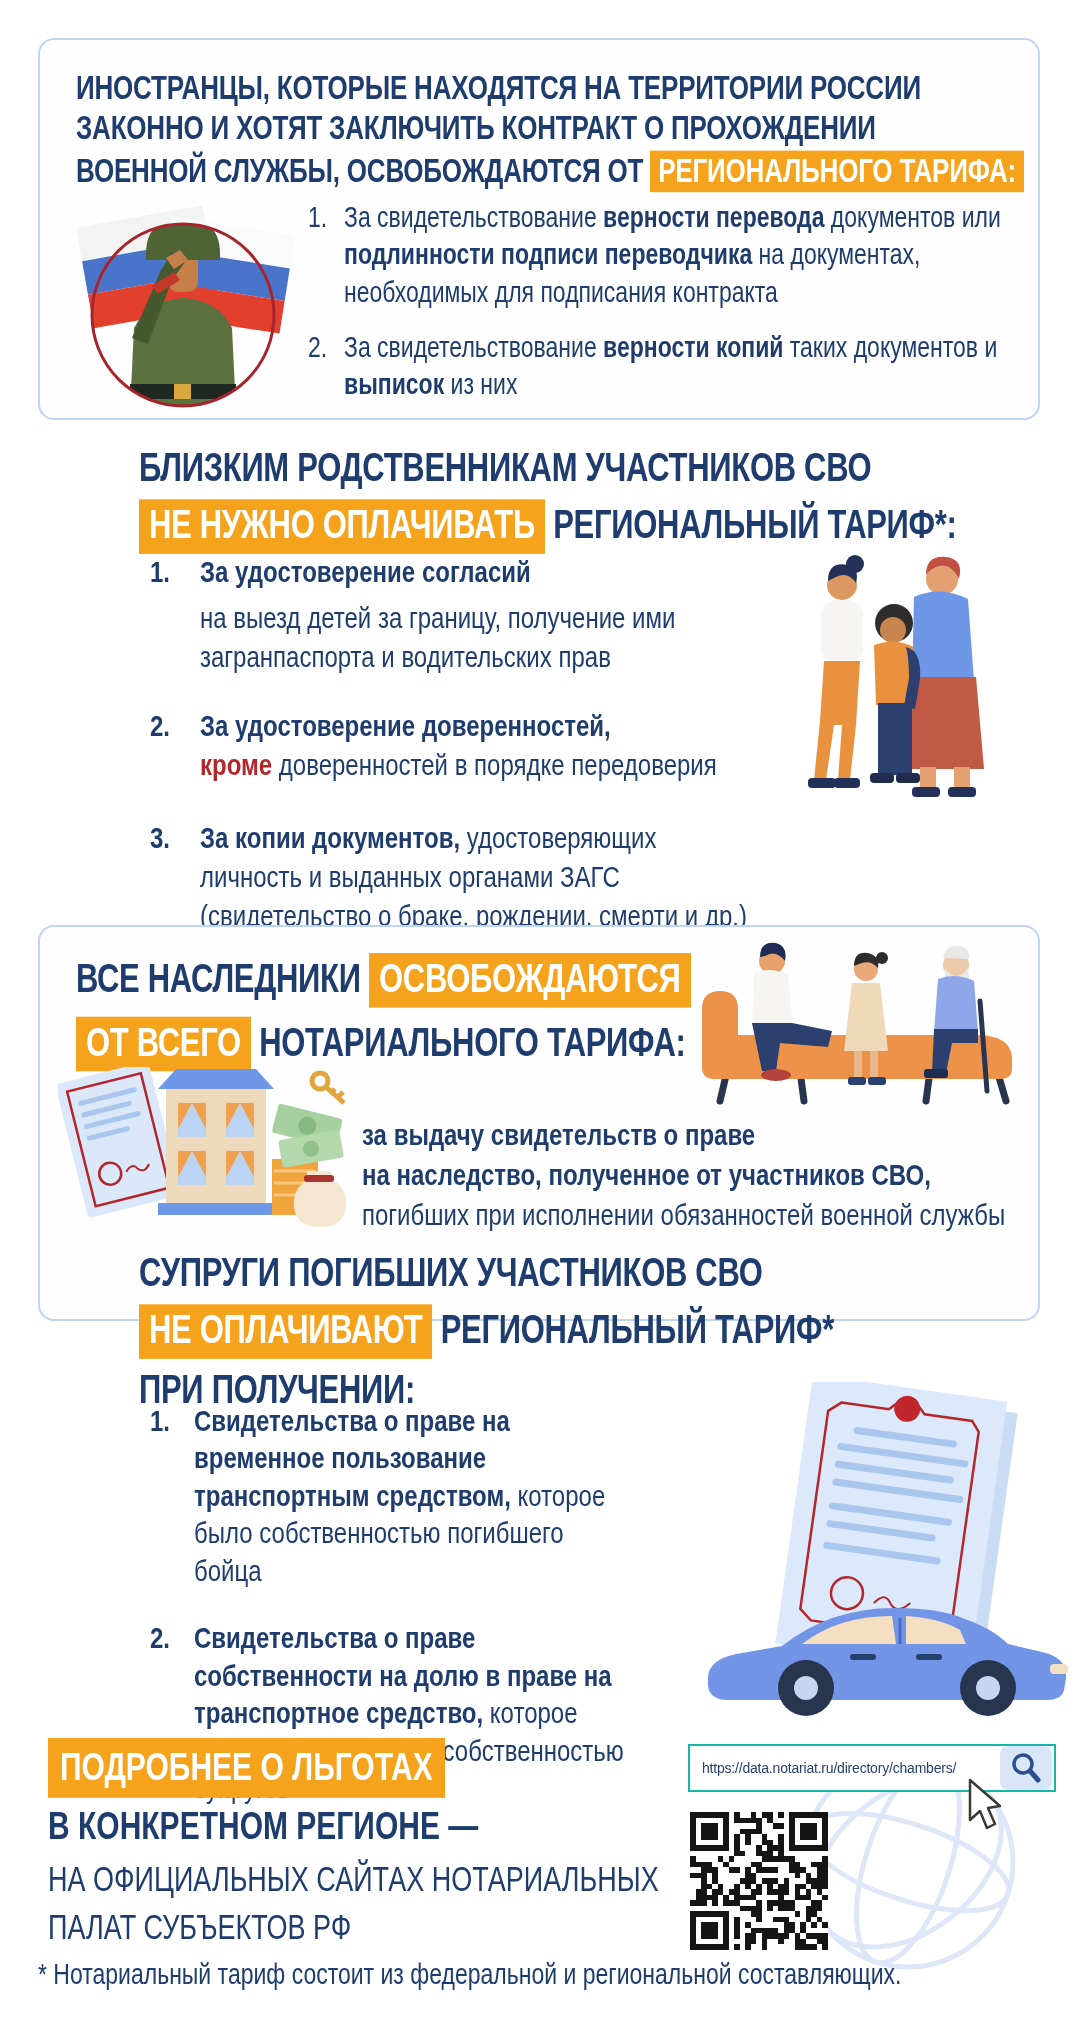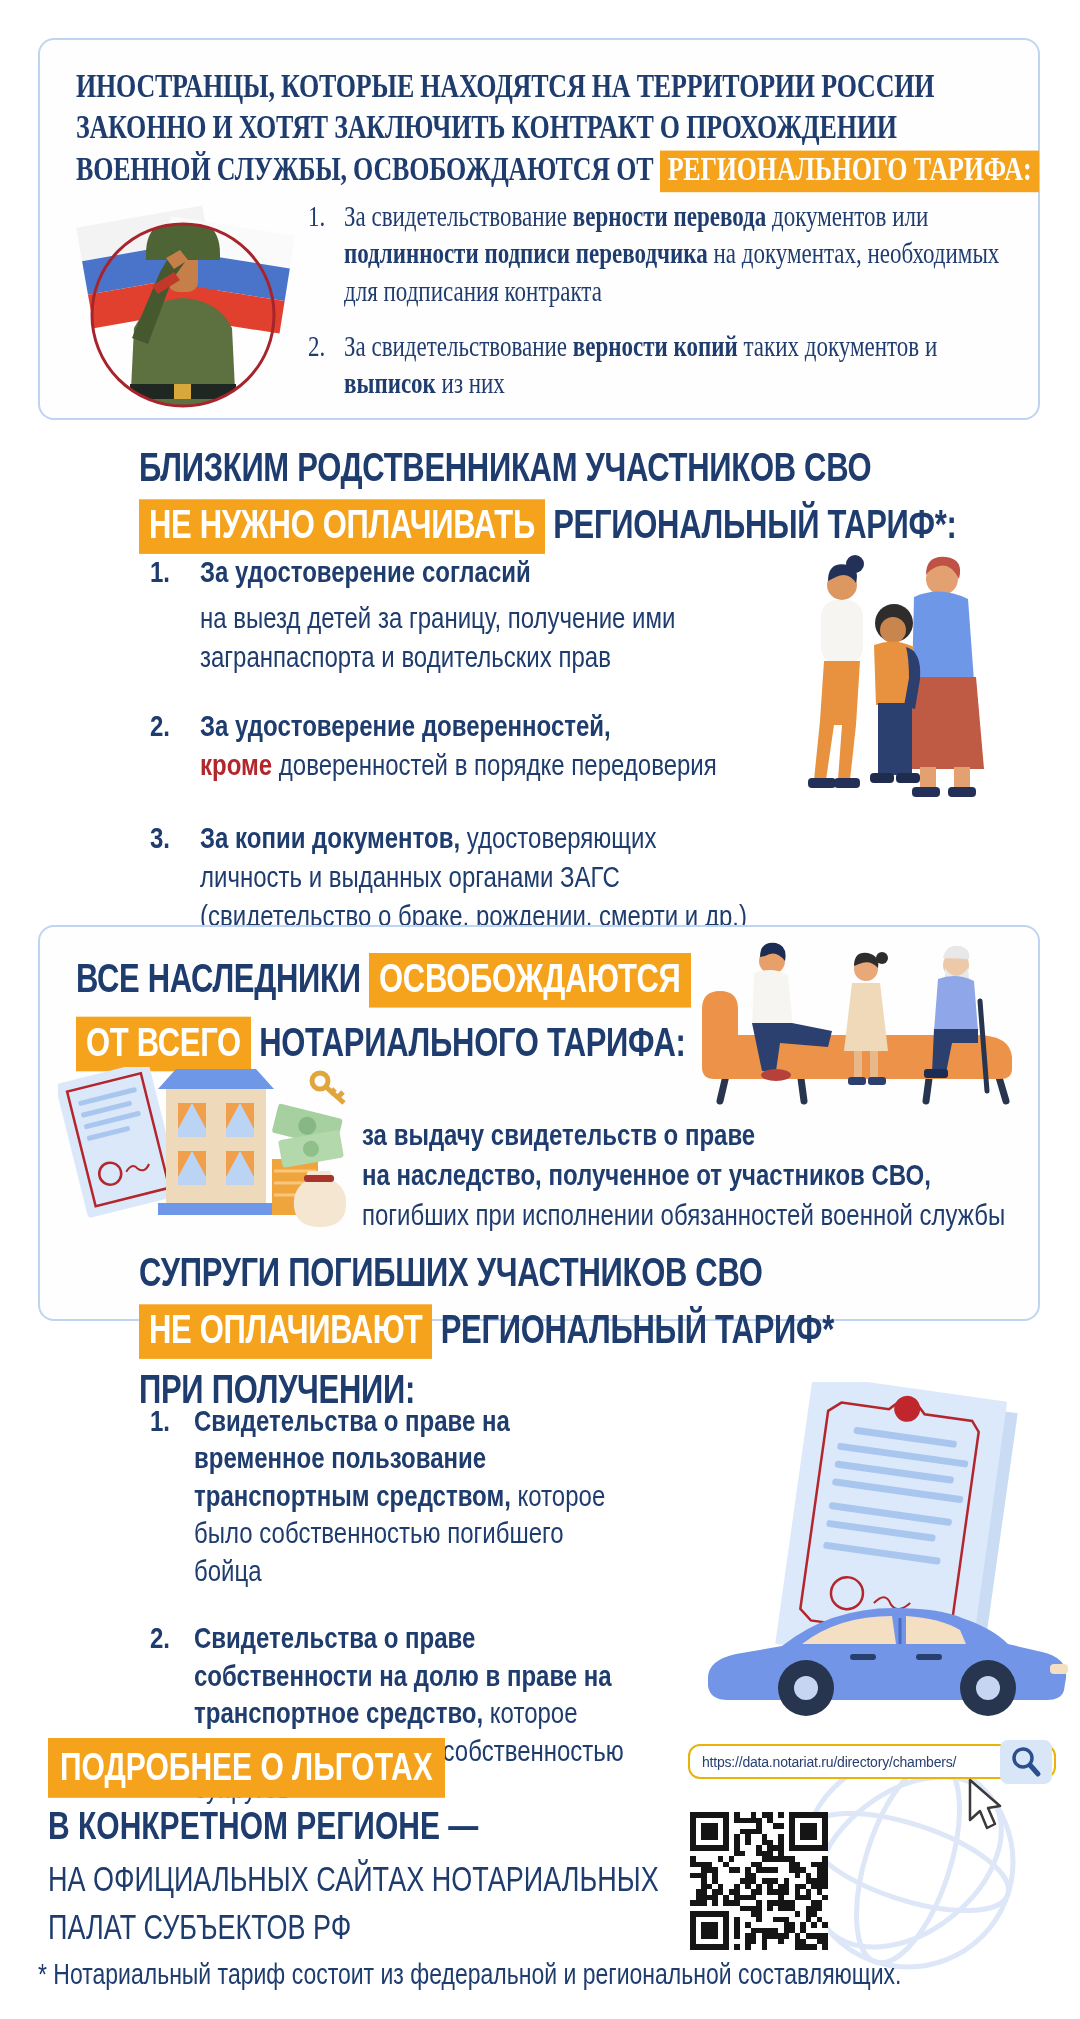--- a/index.html
+++ b/index.html
@@ -1,19 +1,19 @@
 <!DOCTYPE html>
 <html><head>
 <meta charset="utf-8">
 <style>
   html,body{margin:0;padding:0;background:#fff;}
   .canvas{position:relative;width:1080px;height:2019px;background:#fff;overflow:hidden;
           color:#1e3c6e;font-family:"Liberation Sans",sans-serif;}
   .box{position:absolute;border:2px solid #bfd3f2;border-radius:16px;background:#fffefe;box-sizing:border-box;}
-  #b1{left:38px;top:38px;width:1002px;height:382px;font-family:Liberation Serif, serif;}
+  #b1{left:38px;top:38px;width:1002px;height:382px;}
   #b3{left:38px;top:925px;width:1002px;height:396px;}
   .tall{transform:scaleY(1.3);transform-origin:0 0;}
   .tallb{transform:scaleY(1.25);transform-origin:0 0;}
   .abs{position:absolute;}
   .h1{font-size:26px;font-weight:700;letter-spacing:-0.2px;line-height:26px;}
   .h1 .line{margin-bottom:5px;white-space:nowrap;}
   .h2{font-size:31px;font-weight:700;letter-spacing:-0.3px;line-height:34px;}
   .h2 .line{margin-bottom:7px;white-space:nowrap;}
   .chip{background:#f5a31c;color:#fff;display:inline-block;padding:3px 10px 5px;}
   .h1 .chip{padding:2px 8px 4px;}
@@ -29,22 +29,22 @@
   #list4{left:150px;top:1402px;width:478px;line-height:30px;}
   #list4 .num{width:44px;}
   #body3{left:322px;top:188px;width:650px;font-size:24px;line-height:32px;}
   #bchip{left:48px;top:1738px;font-size:30px;font-weight:700;white-space:nowrap;}
   #bchip .chip{padding:5px 12px 7px;}
   #bl2{left:48px;top:1804px;font-size:30px;font-weight:700;white-space:nowrap;}
   #bl3{left:48px;top:1860px;font-size:27px;white-space:nowrap;}
   #bl4{left:48px;top:1908px;font-size:27px;white-space:nowrap;}
   #foot{left:38px;top:1958px;font-size:23px;white-space:nowrap;}
   #globe{left:758px;top:1732px;z-index:0;}
-  #urlbar{left:688px;top:1744px;width:368px;height:35px;display:flex;align-items:center;
-          background:#fff;border:2px solid #eab308;border-radius:12px;box-sizing:border-box;z-index:2;}
+  #urlbar{left:688px;top:1744px;width:368px;height:48px;display:flex;align-items:center;
+          background:#fff;border:2px solid #14b8a6;border-radius:0;box-sizing:border-box;z-index:2;}
   .url-text{flex:1;padding-left:12px;font-size:14px;letter-spacing:-0.2px;color:#27406e;
             white-space:nowrap;overflow:hidden;font-weight:400;}
   #searchbtn{width:52px;height:44px;margin:2px;background:#d9e6f8;border:none;border-radius:8px;
              display:flex;align-items:center;justify-content:center;cursor:pointer;flex:none;}
   #qrwrap{left:690px;top:1812px;width:138px;height:138px;z-index:2;}
   #cursor{left:966px;top:1778px;z-index:4;}
   svg{display:block;}
 </style>
 </head>
 <body>

